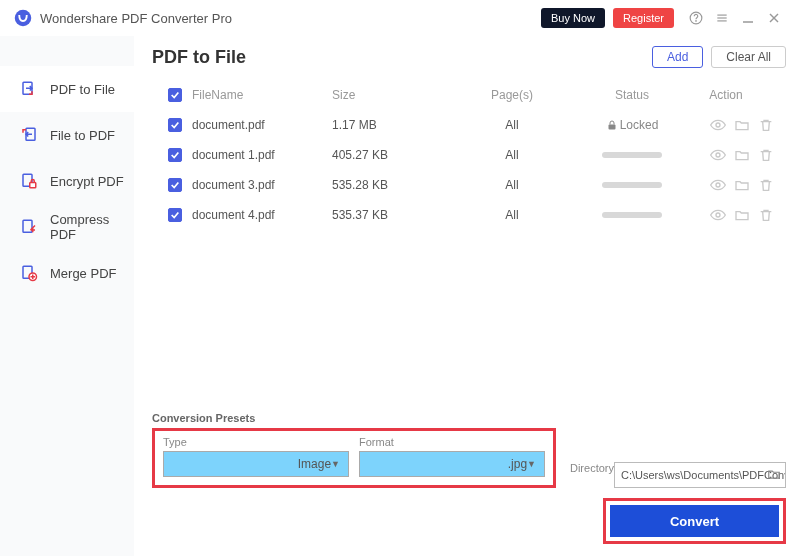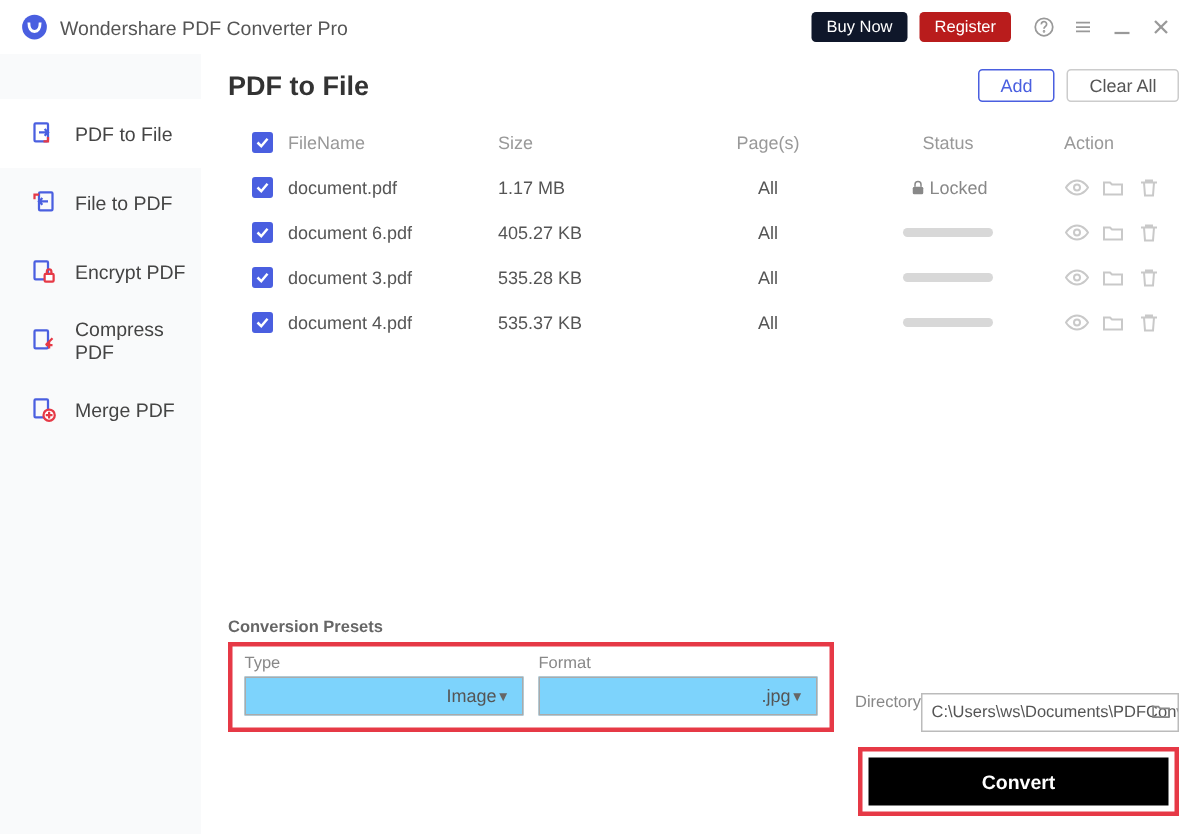--- a/index.html
+++ b/index.html
@@ -4,21 +4,21 @@
 <style>
 * { margin: 0; padding: 0; box-sizing: border-box; font-family: -apple-system, BlinkMacSystemFont, "Segoe UI", Arial, sans-serif; }
 body { width: 800px; height: 556px; background: #fff; overflow: hidden; font-size: 13px; color: #555; }
 
 .titlebar { height: 36px; display: flex; align-items: center; padding: 0 14px; background: #fff; }
 .titlebar .logo { width: 18px; height: 18px; margin-right: 8px; }
 .titlebar .title { font-size: 13px; color: #555; flex: 0 0 auto; }
 .titlebar .spacer { flex: 1; }
 .titlebar .btn { padding: 4px 10px; border-radius: 3px; font-size: 11px; color: #fff; margin-right: 8px; cursor: pointer; border: none; }
 .btn-buy { background: #0f172a; }
-.btn-register { background: #b91c1c; }
+.btn-register { background: #ef4444; }
 .titlebar .win-icon { width: 24px; height: 24px; display: inline-flex; align-items: center; justify-content: center; color: #999; cursor: pointer; margin-left: 2px; }
 
 .main { display: flex; height: calc(100% - 36px); }
 
 .sidebar { width: 196px; background: #f9fafb; padding-top: 30px; }
 .nav-item { display: flex; align-items: center; height: 46px; padding-left: 20px; cursor: pointer; font-size: 13px; color: #444; }
 .nav-item.active { background: #fff; }
 .nav-item .nav-icon { width: 18px; height: 18px; margin-right: 12px; flex-shrink: 0; }
 
 .content { flex: 1; display: flex; flex-direction: column; padding: 0 14px 0 18px; }
@@ -58,21 +58,21 @@
 .select { height: 26px; border: 1px solid #aaa; background: #7dd3fc; padding: 0 8px; font-size: 12px; display: flex; align-items: center; justify-content: flex-end; cursor: pointer; color: #555; }
 .select .tri { font-size: 9px; color: #666; }
 .f-type { width: 186px; margin-right: 10px; }
 .f-format { width: 186px; }
 .dir-field { display: flex; flex-direction: row; }
 .dir-input { height: 26px; width: 172px; border: 1px solid #bbb; padding: 0 24px 0 6px; font-size: 11px; color: #555; overflow: hidden; white-space: nowrap; display:flex; align-items:center; position: relative; }
 .dir-input .folder-btn { position: absolute; right: 4px; color: #888; }
 
 .convert-row { display: flex; justify-content: flex-end; margin-top: 10px; }
 .convert-wrap { border: 3px solid #e63946; padding: 4px; }
-.convert-btn { width: 200px; height: 32px; background: #000000; color: #fff; border: none; font-size: 13px; font-weight: 600; cursor: pointer; }
+.convert-btn { width: 169px; height: 32px; background: #1d4ed8; color: #fff; border: none; font-size: 13px; font-weight: 600; cursor: pointer; }
 </style>
 </head>
 <body>
 
 <div class="titlebar">
   <svg class="logo" viewBox="0 0 24 24">
       <circle cx="12" cy="12" r="11" fill="#4a5fe0"></circle>
       <path d="M7 8 Q7 16 12 16 Q17 16 17 8" stroke="#fff" stroke-width="2.5" fill="none"></path>
     </svg>
   <span class="title">Wondershare PDF Converter Pro</span>
@@ -208,21 +208,21 @@
             </div>
           </div>
           <div class="trow">
             <div class="col-check">
               <span class="checkbox">
                 <svg viewBox="0 0 12 12">
                   <path d="M2 6l3 3 5-6" stroke="#fff" stroke-width="2" fill="none"></path>
                 </svg>
               </span>
             </div>
-            <div class="col-name">document 6.pdf</div>
+            <div class="col-name">document 1.pdf</div>
             <div class="col-size">405.27 KB</div>
             <div class="col-pages">All</div>
             <div class="col-status">
               <span class="status-bar"></span>
             </div>
             <div class="col-action">
               <svg class="action-icon" viewBox="0 0 24 24" fill="none" stroke="currentColor" stroke-width="2">
                 <path d="M1 12s4-7 11-7 11 7 11 7-4 7-11 7S1 12 1 12z"></path>
                 <circle cx="12" cy="12" r="3"></circle>
               </svg>

